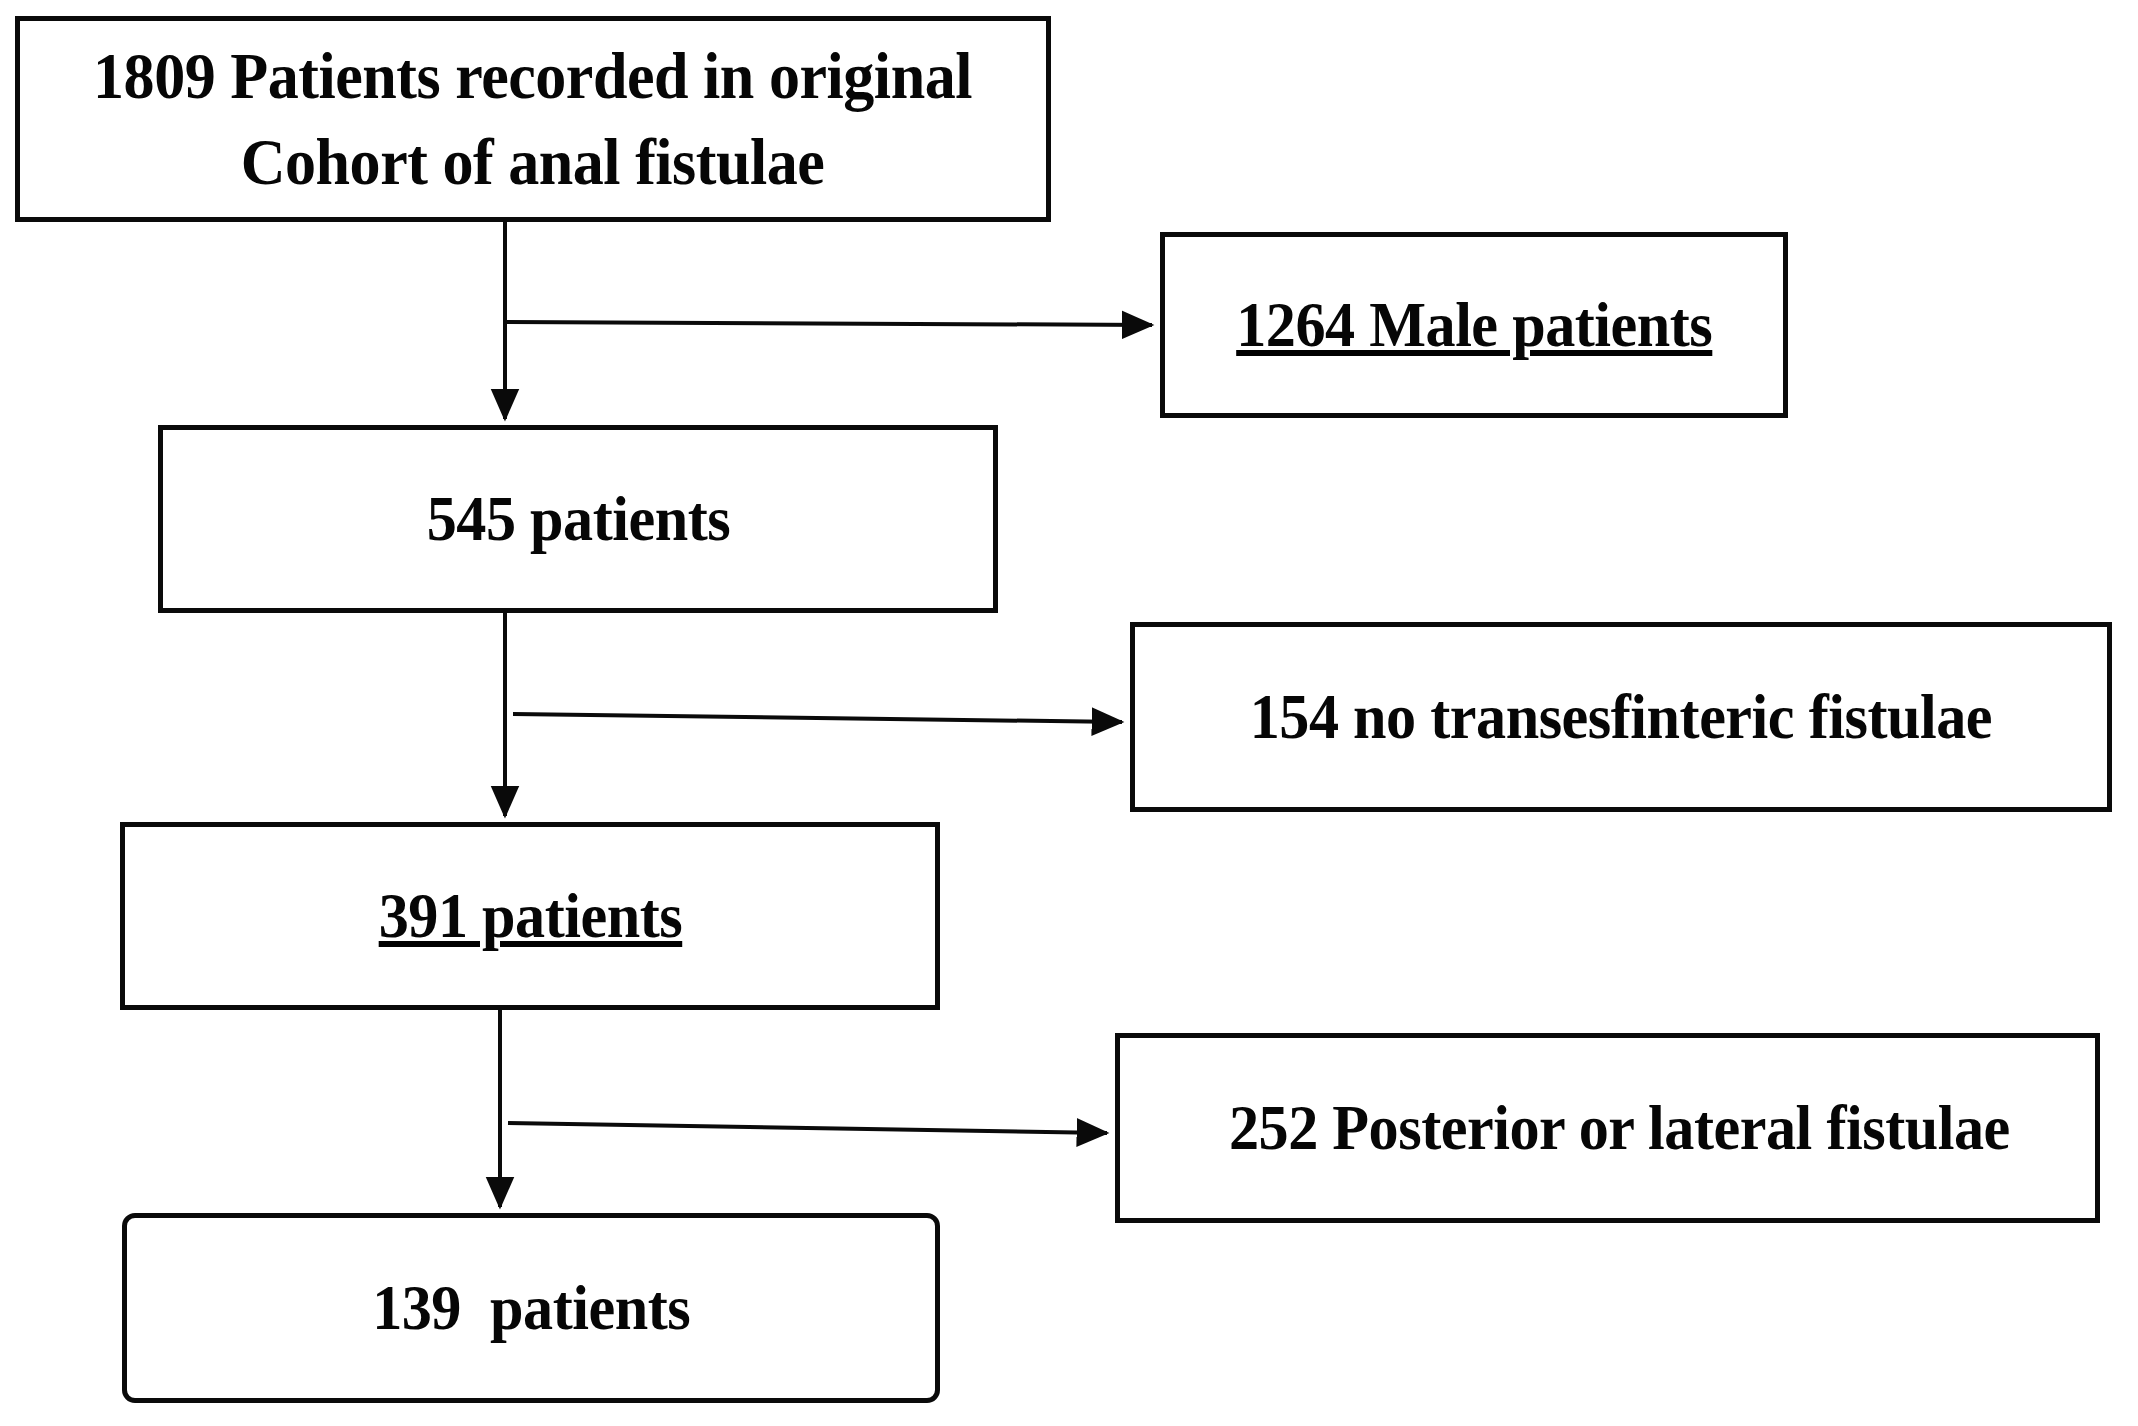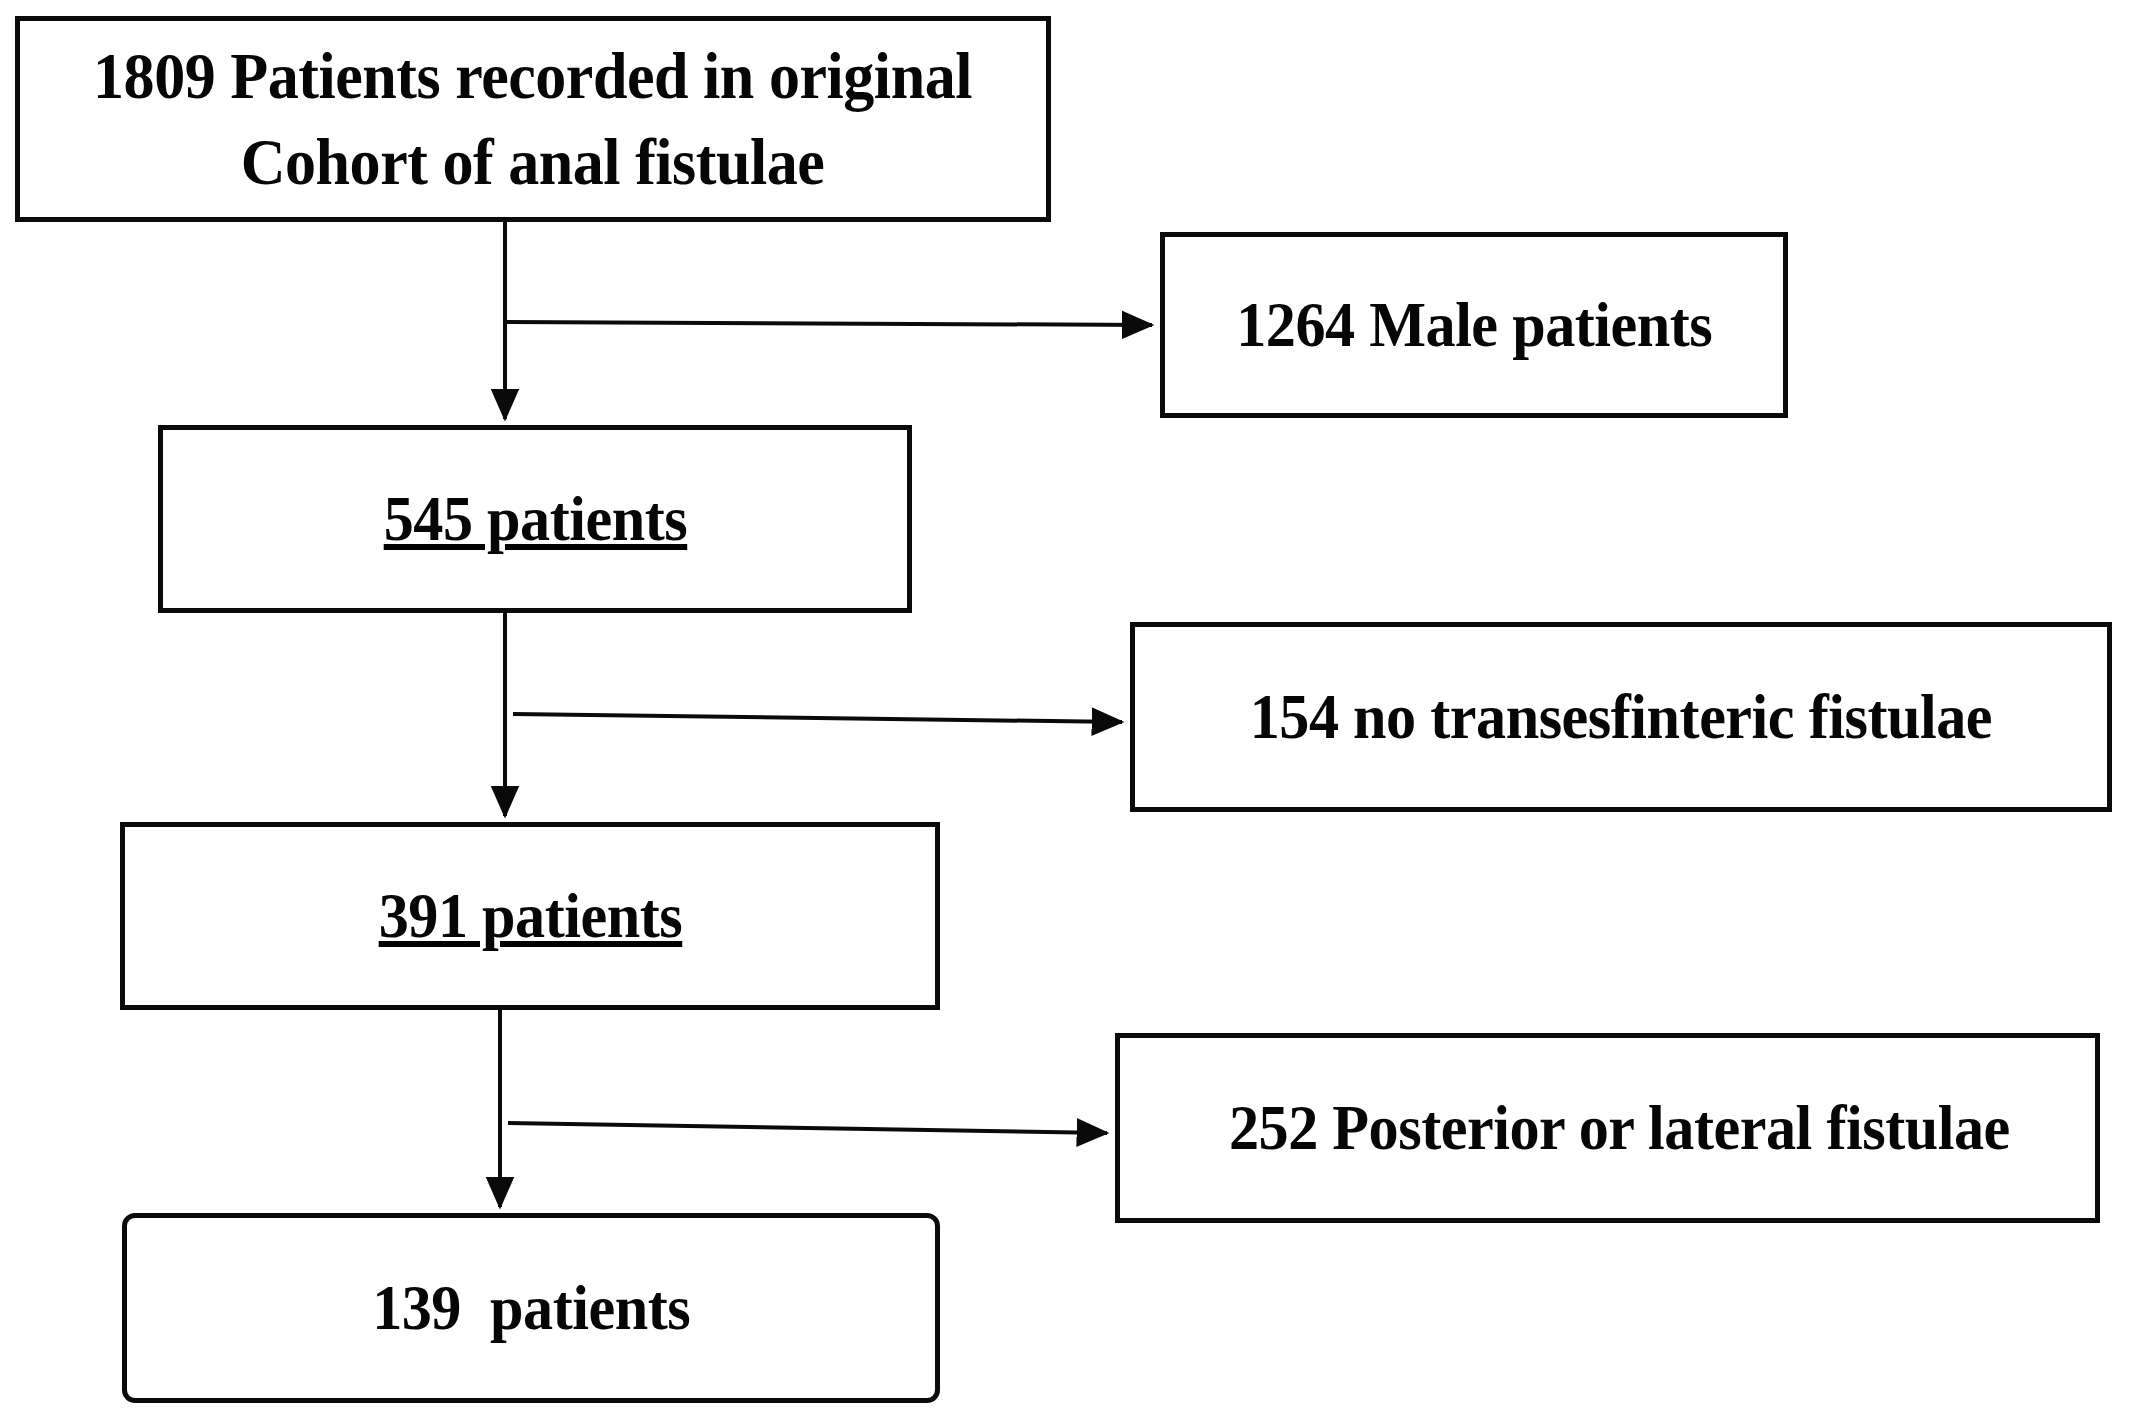--- a/index.html
+++ b/index.html
@@ -37,24 +37,24 @@
     letter-spacing: -0.5px;
     transform: scaleX(0.94);
     transform-origin: center center;
     white-space: pre-wrap;
   }
 
   
   #box-source     { left: 15px;   top: 16px;   width: 1036px; height: 206px; justify-content: center; }
   #box-source .box-text { font-size: 66px; }
 
-  #box-male       { left: 1160px; top: 232px;  width: 628px;  height: 186px; }
+  #box-male       { left: 1160px; top: 232px;  width: 628px;  height: 186px; text-decoration: underline; }
   #box-male .box-text { font-size: 64px; }
 
-  #box-545        { left: 158px;  top: 425px;  width: 754px;  height: 188px; text-decoration: underline; }
+  #box-545        { left: 158px;  top: 425px;  width: 840px;  height: 188px; }
   #box-545 .box-text { font-size: 64px; }
 
   #box-154        { left: 1130px; top: 622px;  width: 982px;  height: 190px; }
   #box-154 .box-text { font-size: 64px; }
 
   #box-391        { left: 120px;  top: 822px;  width: 820px;  height: 188px; text-decoration: underline; }
   #box-391 .box-text { font-size: 64px; }
 
   #box-252        { left: 1115px; top: 1033px; width: 985px;  height: 190px; padding-left: 24px; }
   #box-252 .box-text { font-size: 64px; }

